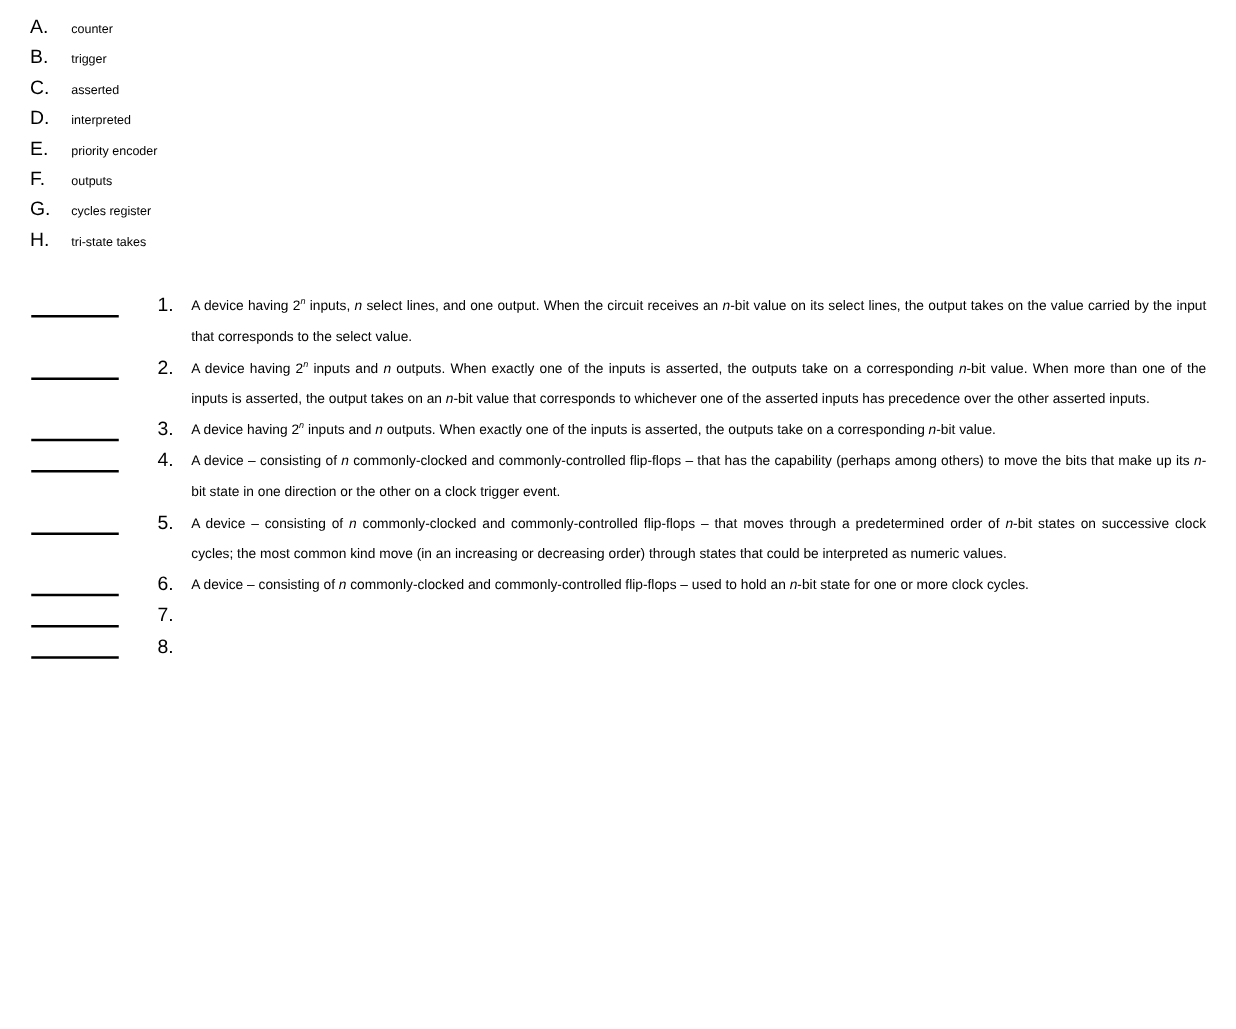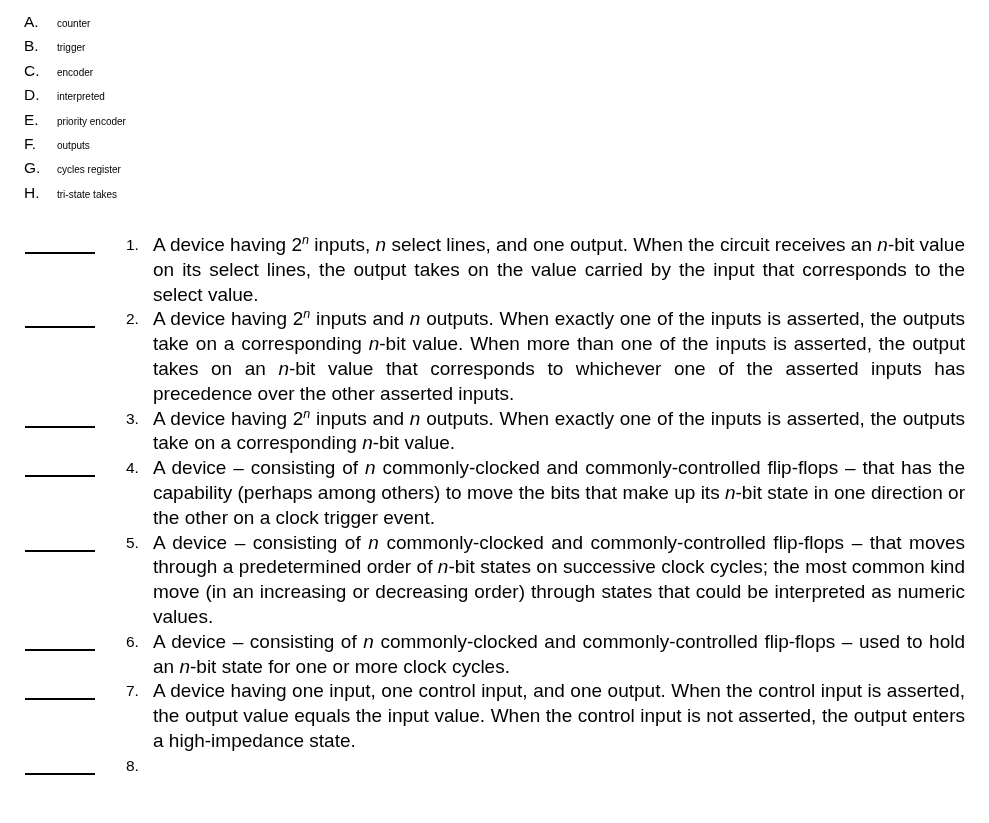--- a/index.html
+++ b/index.html
@@ -69,21 +69,21 @@
     left: 126px;
     top: 0;
     width: 24px;
     font-size: 15.5px;
     line-height: 24.8px;
     text-align: left;
   }
   .item-text {
     margin-left: 153px;
     margin-right: 24px;
-    font-size: 19px;
+    font-size: 11px;
     line-height: 24.8px;
     text-align: justify;
     text-justify: inter-word;
     hyphens: none;
   }
   i { font-style: italic; }
   sup {
     font-size: 0.66em;
     vertical-align: super;
     line-height: 0;
@@ -99,21 +99,21 @@
     <div class="key-row">
       <span class="key-letter">A.</span>
       <span class="key-label">counter</span>
     </div>
     <div class="key-row">
       <span class="key-letter">B.</span>
       <span class="key-label">trigger</span>
     </div>
     <div class="key-row">
       <span class="key-letter">C.</span>
-      <span class="key-label">encoder</span>
+      <span class="key-label">asserted</span>
     </div>
     <div class="key-row">
       <span class="key-letter">D.</span>
       <span class="key-label">interpreted</span>
     </div>
     <div class="key-row">
       <span class="key-letter">E.</span>
       <span class="key-label">priority encoder</span>
     </div>
     <div class="key-row">
@@ -164,21 +164,20 @@
 
     <div class="item">
       <span class="blank"></span>
       <span class="item-num">6.</span>
       <div class="item-text">A device – consisting of <i>n</i> commonly-clocked and commonly-controlled flip-flops – used to hold an <i>n</i>-bit state for one or more clock cycles.</div>
     </div>
 
     <div class="item">
       <span class="blank"></span>
       <span class="item-num">7.</span>
-      <div class="item-text">A device having one input, one control input, and one output. When the control input is asserted, the output value equals the input value. When the control input is not asserted, the output enters a high-impedance state.</div>
     </div>
 
     <div class="item">
       <span class="blank"></span>
       <span class="item-num">8.</span>
     </div>
 
   </div>
 </div>
 

